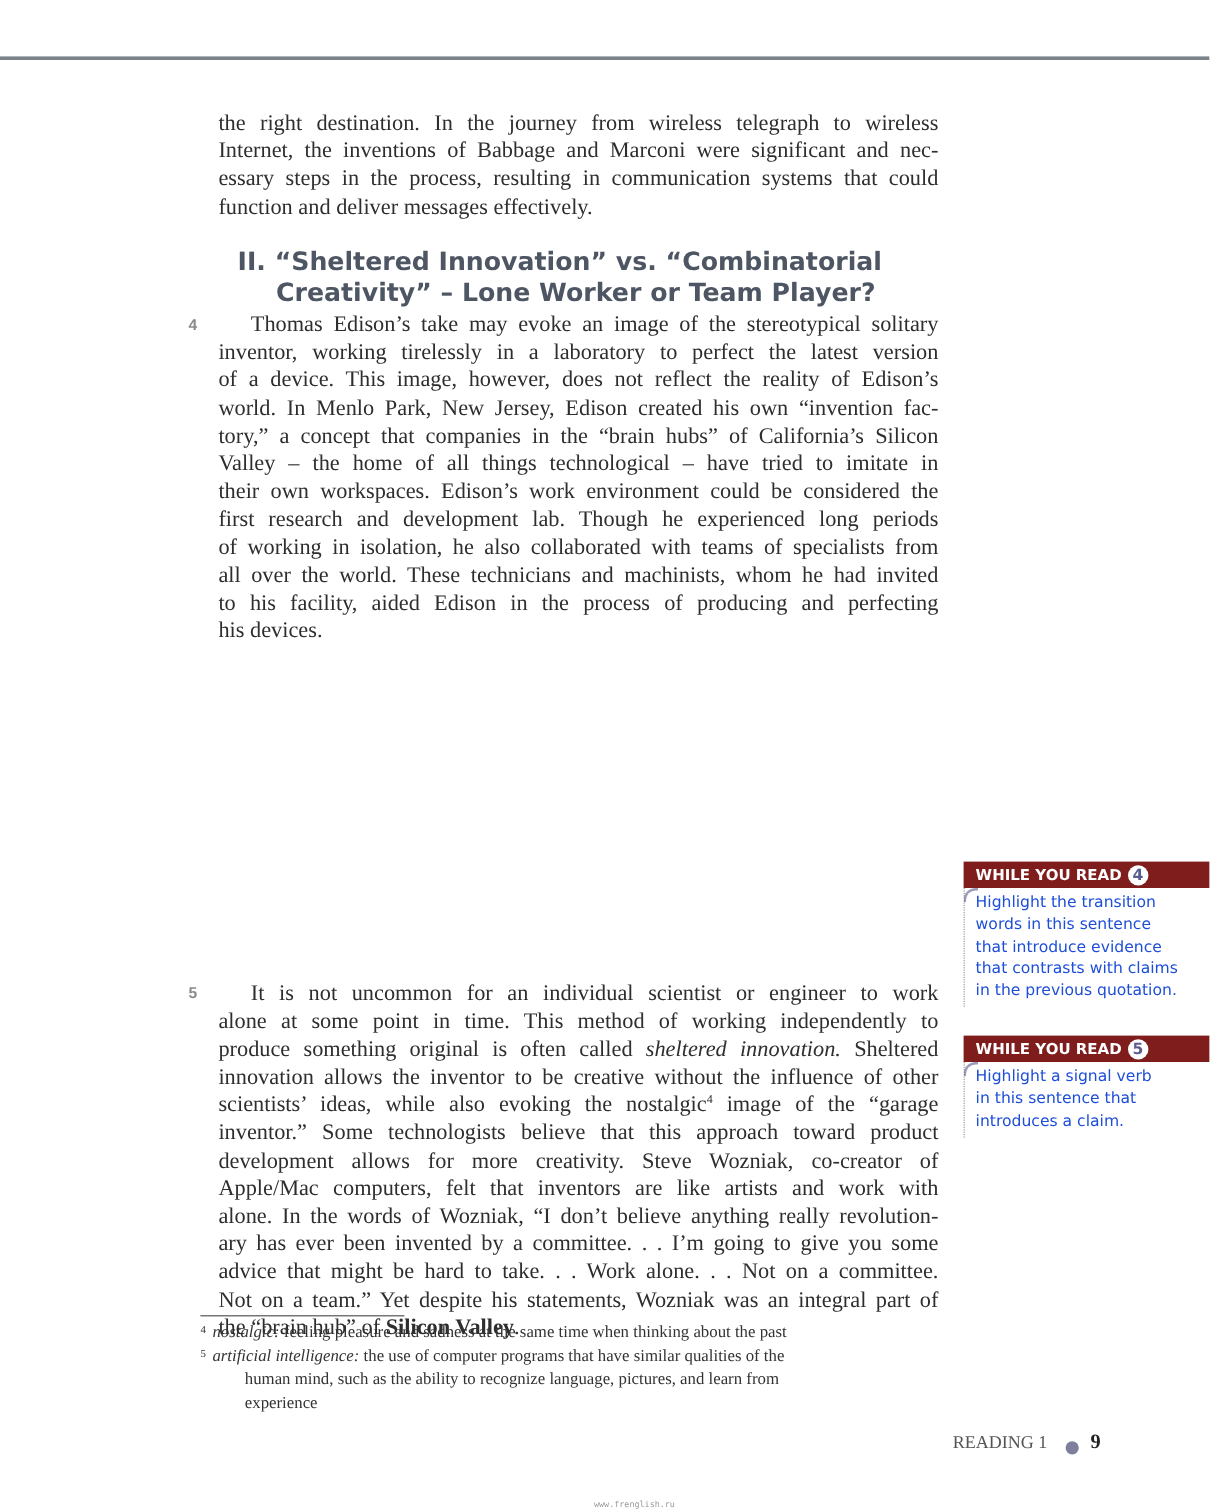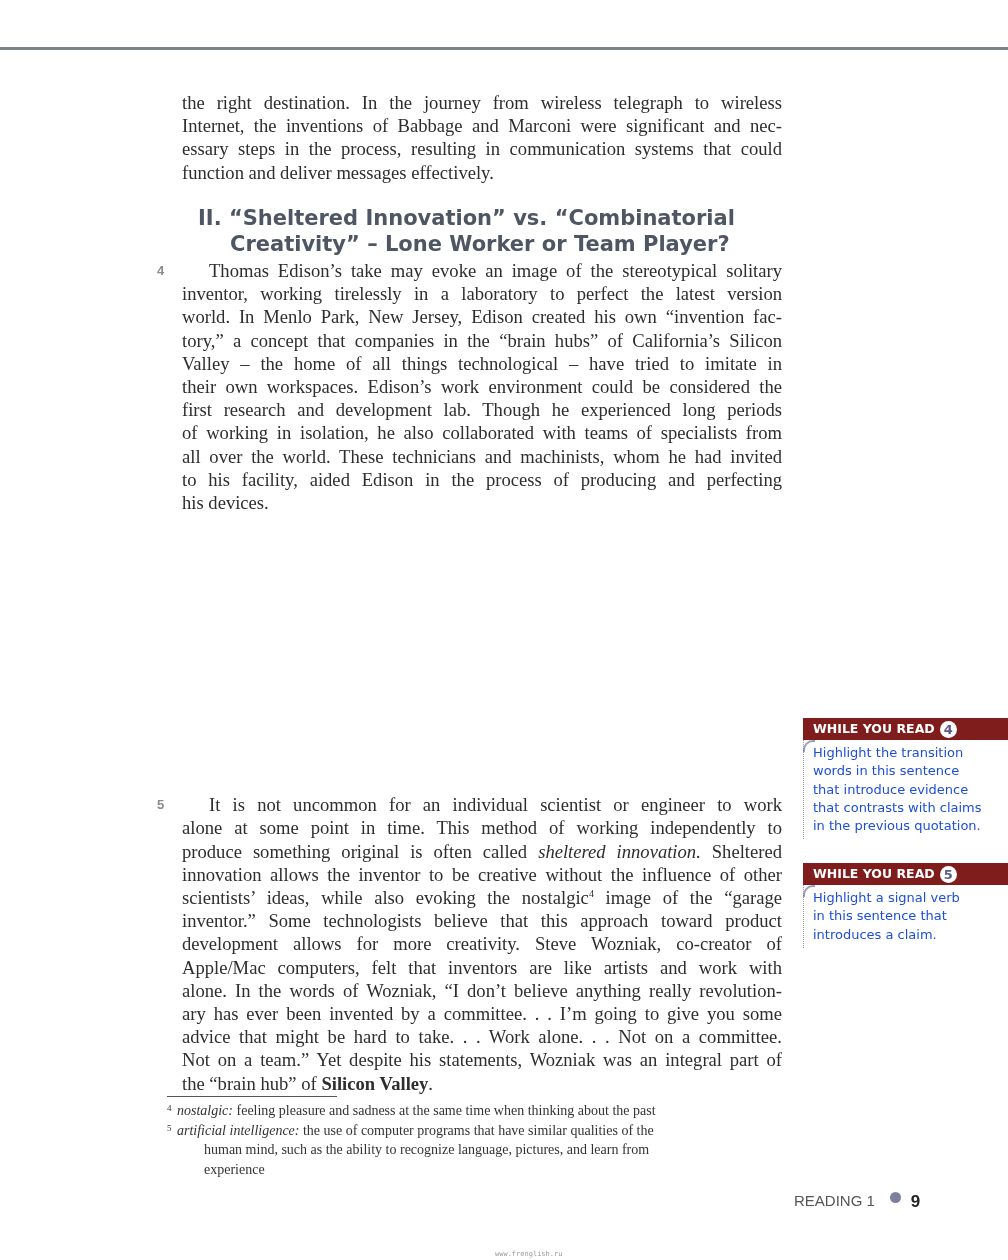--- a/index.html
+++ b/index.html
@@ -45,22 +45,22 @@
     content: ""; position: absolute; left: -1px; top: 0; width: 10px; height: 10px;
     border-top-left-radius: 10px; border-top: 2px solid #5b5c8d; border-left: 2px solid #5b5c8d;
     opacity: 0.6;
   }
   .fn-rule { position: absolute; left: 167px; top: 1096px; width: 170px; height: 1px; background: #555; }
   .footnotes { position: absolute; left: 167px; top: 1101px; width: 620px; font-size: 14px; line-height: 19.5px; color: #333; }
   .footnotes .fn { position: relative; padding-left: 10px; }
   .footnotes .fn sup { position: absolute; left: 0; top: 1px; vertical-align: 0; line-height: 12px; font-size: 9px; }
   .footnotes .cont { padding-left: 27px; display: block; }
   .page-footer {
-    position: absolute; left: 794px; top: 1192px; font-family: Liberation Sans, sans-serif;
-    font-size: 15px; color: #555; display: flex; align-items: flex-start;
+    position: absolute; left: 794px; top: 1192px; font-family: Liberation Serif, serif;
+    font-size: 15px; color: #555; display: flex; align-items: flex-end;
   }
   .footer-dot { display: inline-block; width: 11px; height: 11px; border-radius: 50%; background: #7e7f9c; margin: 0 10px 0 15px; }
   .page-num { font-weight: bold; color: #222; font-size: 17px; }
   .watermark { position: absolute; left: 465px; top: 1250px; font-family: "DejaVu Sans Mono", monospace; font-size: 7px; color: #999; padding-left: 30px; }
 </style>
 </head>
 <body>
 
 <div class="top-rule"></div>
 
@@ -73,20 +73,21 @@
 
 <div class="col heading" style="top:205px;">
   <span>II. “Sheltered Innovation” vs. “Combinatorial</span>
   <span class="h2">Creativity” – Lone Worker or Team Player?</span>
 </div>
 
 <div class="col body-text para" style="top:259px;">
   <span class="para-num">4</span>
   <span class="ln indent">Thomas Edison’s take may evoke an image of the stereotypical solitary</span>
   <span class="ln">inventor, working tirelessly in a laboratory to perfect the latest version</span>
+  <span class="ln">of a device. This image, however, does not reflect the reality of Edison’s</span>
   <span class="ln">world. In Menlo Park, New Jersey, Edison created his own “invention fac-</span>
   <span class="ln">tory,” a concept that companies in the “brain hubs” of California’s Silicon</span>
   <span class="ln">Valley – the home of all things technological – have tried to imitate in</span>
   <span class="ln">their own workspaces. Edison’s work environment could be considered the</span>
   <span class="ln">first research and development lab. Though he experienced long periods</span>
   <span class="ln">of working in isolation, he also collaborated with teams of specialists from</span>
   <span class="ln">all over the world. These technicians and machinists, whom he had invited</span>
   <span class="ln">to his facility, aided Edison in the process of producing and perfecting</span>
   <span class="ln last">his devices.</span>
 </div>

